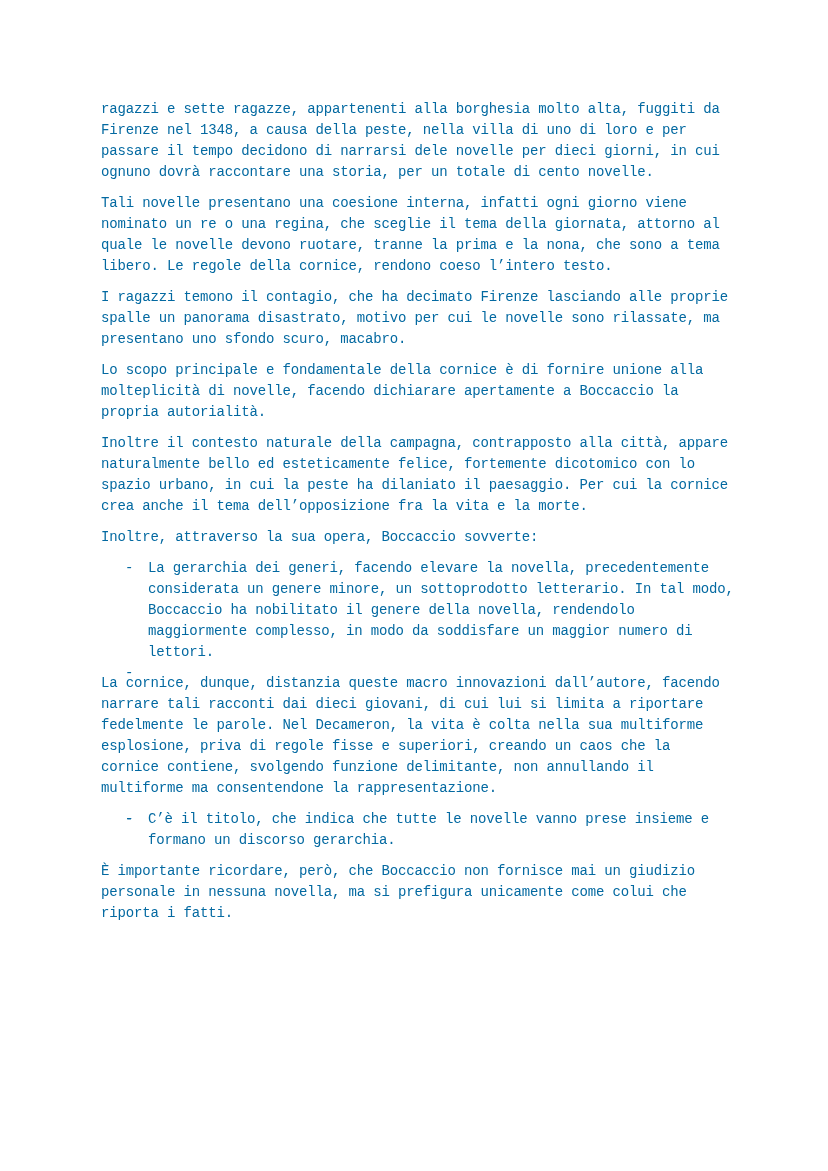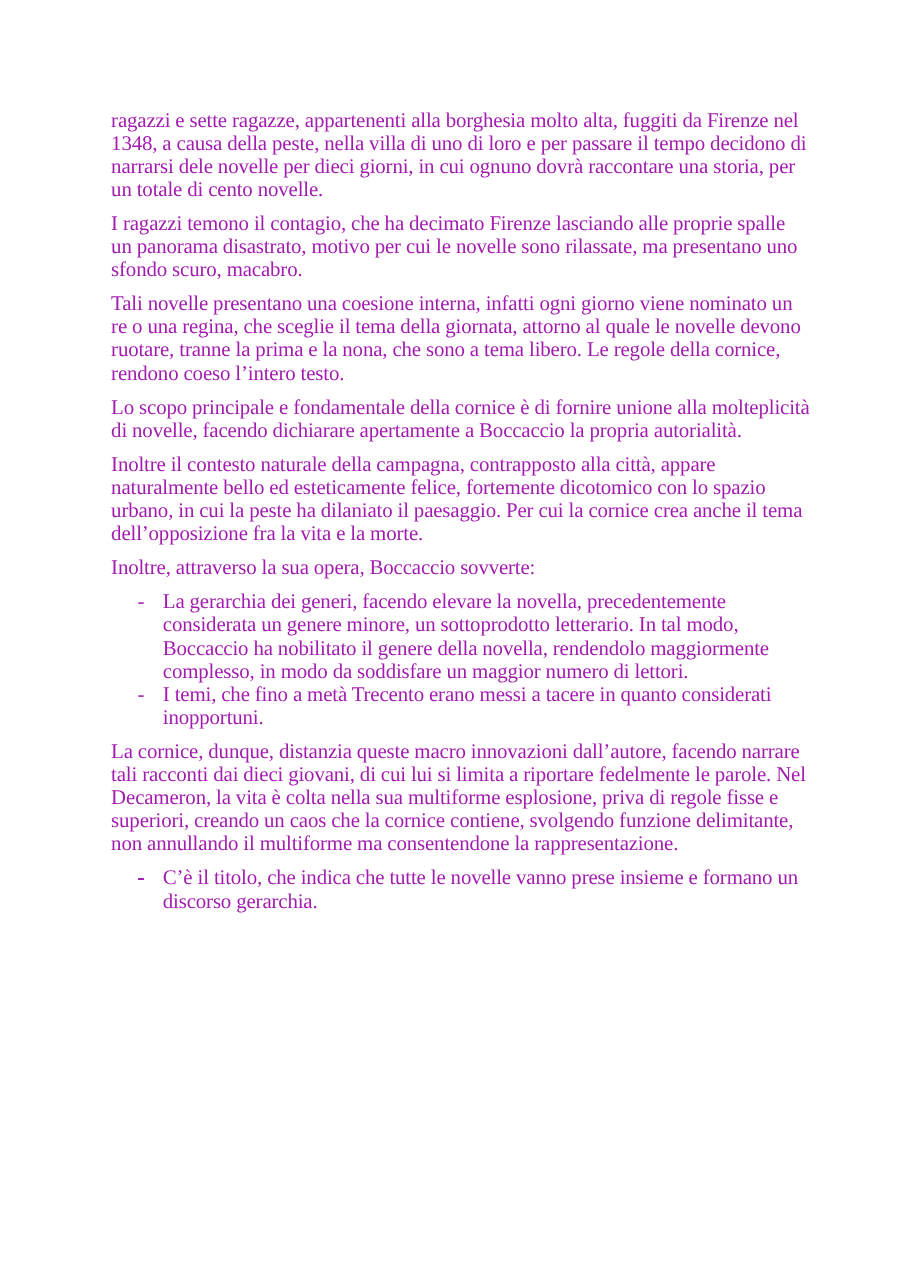--- a/index.html
+++ b/index.html
@@ -11,24 +11,24 @@
       width: 828px;
       height: 1171px;
       overflow: hidden;
       position: relative;
     }
     .page {
       position: absolute;
       left: 101px;
       top: 99px;
       width: 635px;
-      font-family: Liberation Serif, serif;
-      font-size: 19px;
+      font-family: Liberation Mono, monospace;
+      font-size: 14px;
       line-height: 21px;
-      color: #a21caf;
+      color: #0369a1;
       letter-spacing: -0.15px;
     }
     .para {
       margin: 0 0 10px 0;
     }
     .list {
       list-style: none;
       margin: 0 0 10px 0;
       padding: 0;
     }
@@ -40,45 +40,45 @@
       position: absolute;
       left: 24px;
       top: 0;
     }
   </style>
 </head>
 <body>
 
 <div class="page">
   <p class="para">ragazzi e sette ragazze, appartenenti alla borghesia molto alta, fuggiti da Firenze nel 1348, a causa della peste, nella villa di uno di loro e per passare il tempo decidono di narrarsi dele novelle per dieci giorni, in cui ognuno dovrà raccontare una storia, per un totale di cento novelle.</p>
+  <p class="para">Tali novelle presentano una coesione interna, infatti ogni giorno viene nominato un re o una regina, che sceglie il tema della giornata, attorno al quale le novelle devono ruotare, tranne la prima e la nona, che sono a tema libero. Le regole della cornice, rendono coeso l’intero testo.</p>
   <p class="para">I ragazzi temono il contagio, che ha decimato Firenze lasciando alle proprie spalle un panorama disastrato, motivo per cui le novelle sono rilassate, ma presentano uno sfondo scuro, macabro.</p>
-  <p class="para">Tali novelle presentano una coesione interna, infatti ogni giorno viene nominato un re o una regina, che sceglie il tema della giornata, attorno al quale le novelle devono ruotare, tranne la prima e la nona, che sono a tema libero. Le regole della cornice, rendono coeso l’intero testo.</p>
   <p class="para">Lo scopo principale e fondamentale della cornice è di fornire unione alla molteplicità di novelle, facendo dichiarare apertamente a Boccaccio la propria autorialità.</p>
   <p class="para">Inoltre il contesto naturale della campagna, contrapposto alla città, appare naturalmente bello ed esteticamente felice, fortemente dicotomico con lo spazio urbano, in cui la peste ha dilaniato il paesaggio. Per cui la cornice crea anche il tema dell’opposizione fra la vita e la morte.</p>
   <p class="para">Inoltre, attraverso la sua opera, Boccaccio sovverte:</p>
 
   <ul class="list">
     <li class="list-item">
       <span class="bullet">-</span>
       <span>La gerarchia dei generi, facendo elevare la novella, precedentemente considerata un genere minore, un sottoprodotto letterario. In tal modo, Boccaccio ha nobilitato il genere della novella, rendendolo maggiormente complesso, in modo da soddisfare un maggior numero di lettori.</span>
     </li>
     <li class="list-item">
       <span class="bullet">-</span>
-      <span>I temi, che fino a metà Trecento erano messi a tacere in quanto considerati inopportuni.</span>
     </li>
   </ul>
 
   <p class="para">La cornice, dunque, distanzia queste macro innovazioni dall’autore, facendo narrare tali racconti dai dieci giovani, di cui lui si limita a riportare fedelmente le parole. Nel Decameron, la vita è colta nella sua multiforme esplosione, priva di regole fisse e superiori, creando un caos che la cornice contiene, svolgendo funzione delimitante, non annullando il multiforme ma consentendone la rappresentazione.</p>
 
   <ul class="list">
     <li class="list-item">
       <span class="bullet">-</span>
     </li>
     <li class="list-item">
       <span class="bullet">-</span>
     </li>
     <li class="list-item">
       <span class="bullet">-</span>
       <span>C’è il titolo, che indica che tutte le novelle vanno prese insieme e formano un discorso gerarchia.</span>
     </li>
   </ul>
 
+  <p class="para">È importante ricordare, però, che Boccaccio non fornisce mai un giudizio personale in nessuna novella, ma si prefigura unicamente come colui che riporta i fatti.</p>
 </div>
 
 </body></html>

